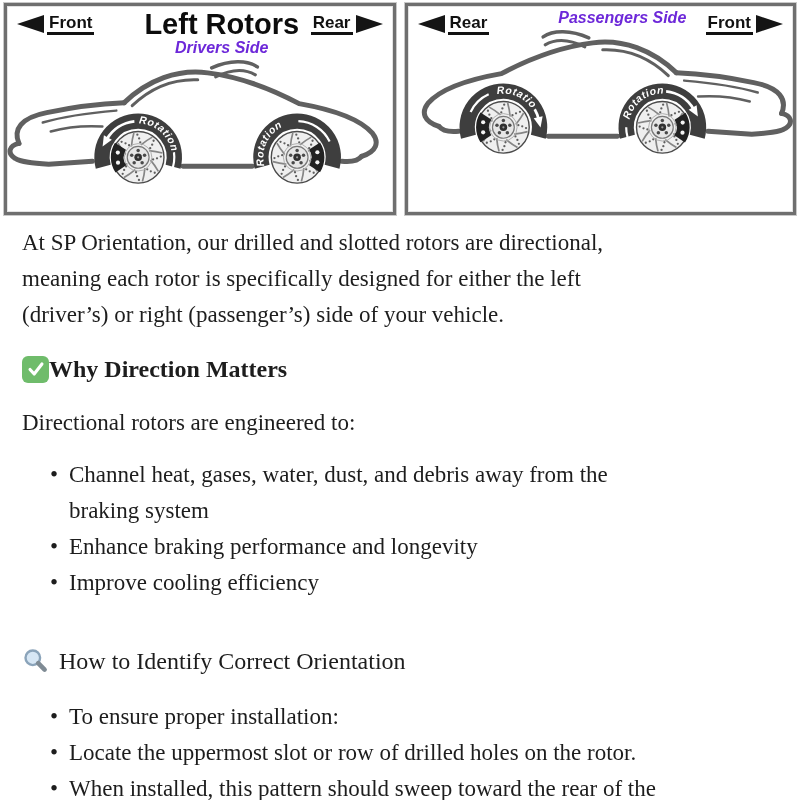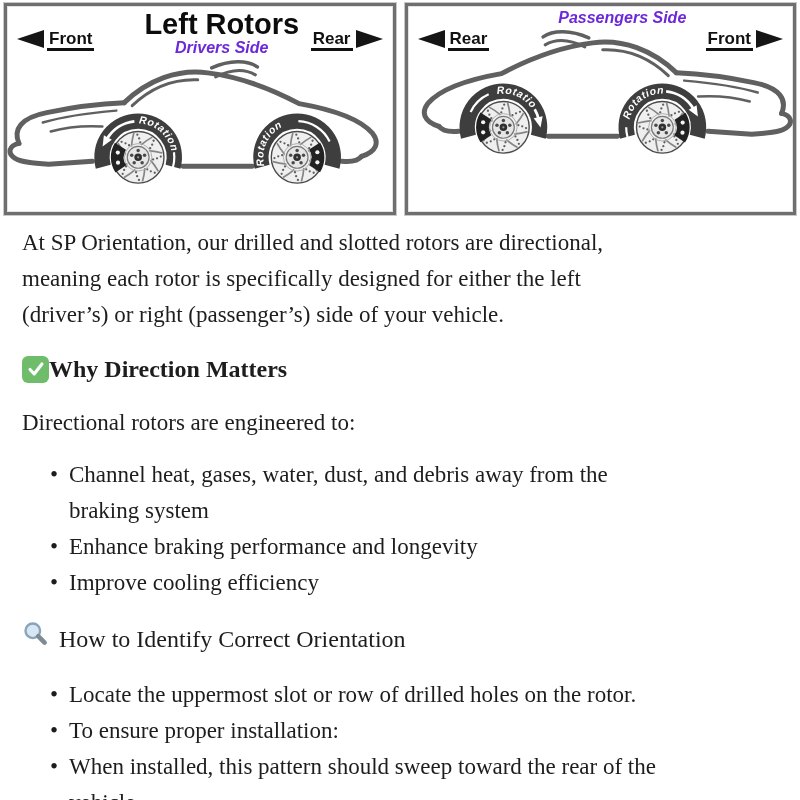--- a/index.html
+++ b/index.html
@@ -2,39 +2,39 @@
 <html><head>
 <meta charset="utf-8">
 <style>
   html,body{margin:0;padding:0;background:#ffffff;}
   body{width:800px;height:800px;overflow:hidden;font-family:"Liberation Serif",serif;color:#1d1d1d;}
 
   
   .panels{display:flex;gap:9px;padding:3px 4px 0 4px;}
   .panel{position:relative;flex:1 1 0;height:206px;background:#fff;
          border:3px solid #6f6f6f;box-shadow:0 0 0 1px #c9c9c9, inset 0 0 0 1px #e2e2e2;}
-  .dir{position:absolute;top:24px;display:flex;align-items:flex-start;gap:3px;z-index:2;}
+  .dir{position:absolute;top:8px;display:flex;align-items:center;gap:3px;z-index:2;}
   .dir.left{left:10px;}
   .dir.right{right:10px;}
   .dir-label{font-family:"Liberation Sans",sans-serif;font-weight:bold;font-size:17px;
              color:#111;border-bottom:3px solid #111;padding:0 2px 0 2px;line-height:1.05;}
   .tri{width:0;height:0;border-top:9px solid transparent;border-bottom:9px solid transparent;}
   .tri.l{border-right:27px solid #151515;}
   .tri.r{border-left:27px solid #151515;}
   .panel-head{text-align:center;padding-top:4px;line-height:1.02;padding-left:44px;}
   .panel-title{font-family:"Liberation Sans",sans-serif;font-weight:bold;font-size:29px;color:#0c0c0c;}
   .panel-sub{font-family:"Liberation Sans",sans-serif;font-weight:bold;font-style:italic;font-size:16px;color:#6d28d9;}
   .car-svg{display:block;width:100%;height:auto;margin-top:-4px;}
 
   
   .article{padding:6px 24px 0 22px;font-size:23px;line-height:36px;}
   .article p{margin:4px 0 16px;}
   p.pre{white-space:pre-line;}
   h2.sec{display:flex;align-items:center;font-size:24px;font-weight:bold;margin:18px 0 18px;}
-  h3.sec{display:flex;gap:10px;font-size:24px;font-weight:normal;margin:20px 0 20px;}
+  h3.sec{display:flex;align-items:center;gap:10px;font-size:24px;font-weight:normal;margin:42px 0 20px;}
   .lead{margin:16px 0 4px;}
   ul.blt{list-style:none;margin:6px 0 18px;padding:0 0 0 47px;}
   ul.blt2{margin:8px 0 0;}
   ul.blt li{position:relative;margin:0;padding:0;}
   ul.blt li.pre{white-space:pre-line;}
   ul.blt li::before{content:"\2022";position:absolute;left:-19px;top:0;color:#1d1d1d;}
 
   .check-icon{display:inline-flex;align-items:center;justify-content:center;
               width:27px;height:27px;border-radius:6px;background:#6fbc6b;flex:0 0 auto;}
   .mag-icon{display:inline-flex;flex:0 0 auto;}
@@ -334,18 +334,18 @@
     <span class="mag-icon">
       <svg width="27" height="27" viewBox="0 0 27 27">
         <circle cx="10.8" cy="9.8" r="7.3" fill="#d7e7f5" stroke="#8ba4ba" stroke-width="2.4"></circle>
         <line x1="16.2" y1="15.2" x2="22.6" y2="21.6" stroke="#7f8b94" stroke-width="4.6" stroke-linecap="round"></line>
       </svg>
     </span>
     <span>How to Identify Correct Orientation</span>
   </h3>
 
   <ul class="blt blt2">
+    <li>To ensure proper installation:</li>
     <li>Locate the uppermost slot or row of drilled holes on the rotor.</li>
-    <li>To ensure proper installation:</li>
     <li class="pre">When installed, this pattern should sweep toward the rear of the
 vehicle.</li>
   </ul>
 </div>
 
 </body></html>

